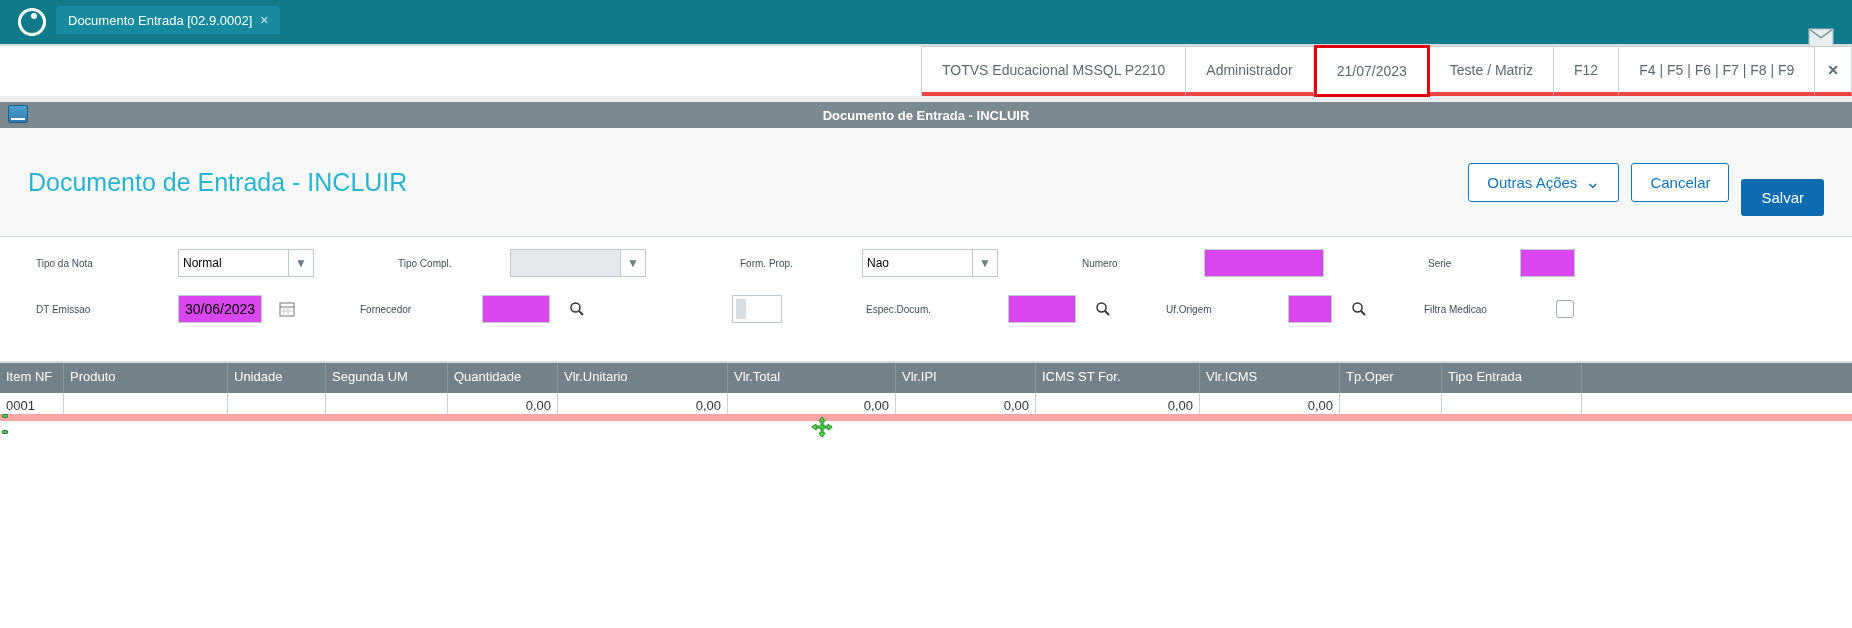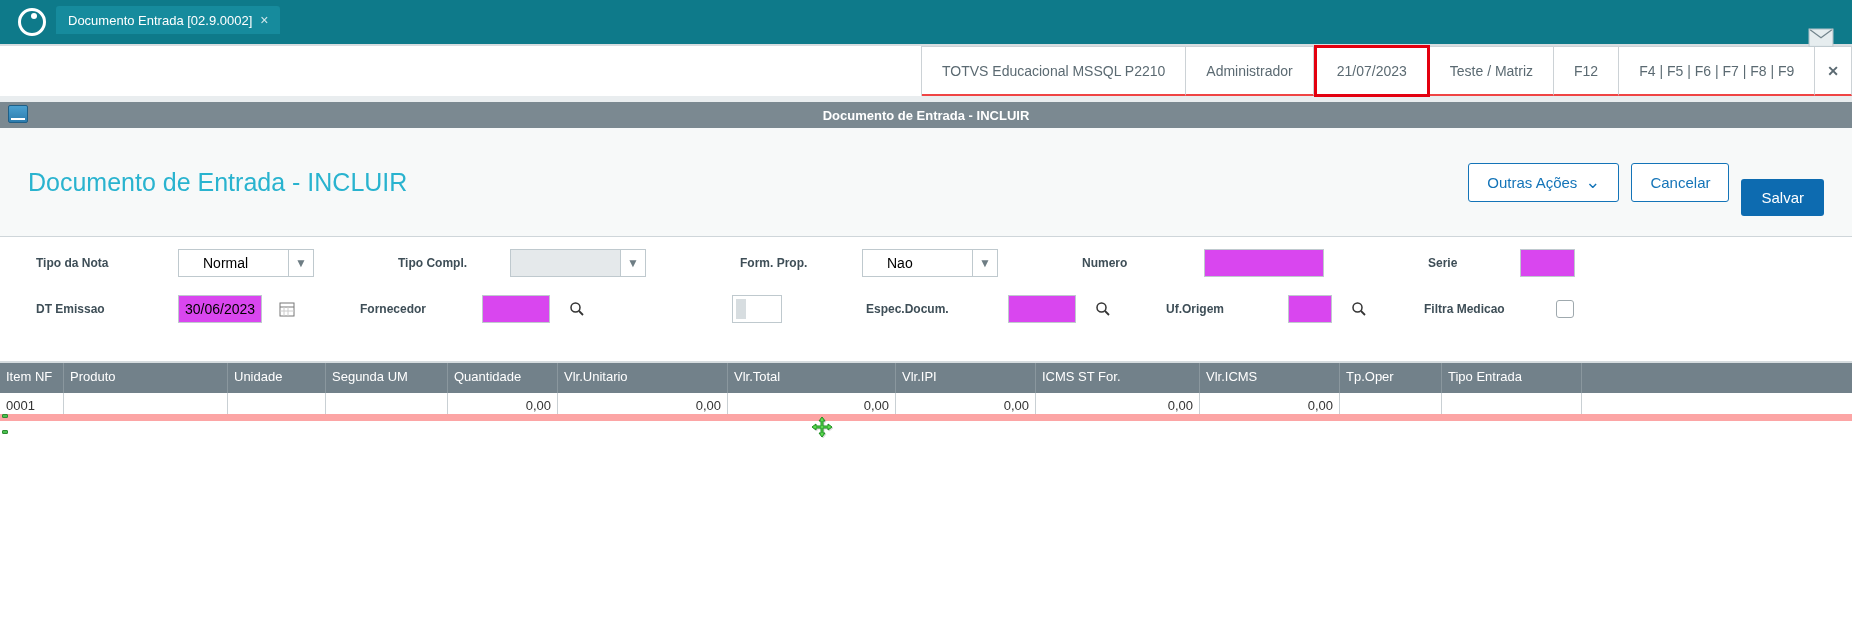--- a/index.html
+++ b/index.html
@@ -13,21 +13,21 @@
     .tab::after { content:""; position:absolute; bottom:-6px; left: 50%; transform: translateX(-50%); border: 6px solid transparent; border-top-color:#168b9d; display:none;}
     .tab .close { font-size: 14px; cursor: pointer; opacity: .8; }
     .mail-icon-top { position: absolute; right: 18px; top: 28px; width: 26px; height: 18px; }
     .mail-svg { fill: #e6edef; }
     .green-dot-tl { position: absolute; left: 2px; top: 2px; width: 4px; height: 4px; background: #4ac14f; border-radius: 50%; border: 1px solid #2e8b32; }
     
     
     .app-header { background: #fff; height: 52px; border-top: 2px solid #d8dde0; display: flex; align-items: center; }
     .app-title { color: #29b3cf; font-size: 25px; font-weight: 400; padding-left: 14px; letter-spacing: .5px; }
     .header-cells { margin-left: auto; display: flex; height: 100%; border-left: 1px solid #ccd2d6; }
-    .hcell { border-right: 1px solid #ccd2d6; border-top: 1px solid #ccd2d6; border-bottom: 2px solid #ef4444; padding: 0 20px; display: flex; align-items: center; color: #5b6a72; font-size: 14px; white-space: nowrap; }
+    .hcell { border-right: 1px solid #ccd2d6; border-top: 1px solid #ccd2d6; border-bottom: 4px solid #ef4444; padding: 0 20px; display: flex; align-items: center; color: #5b6a72; font-size: 14px; white-space: nowrap; }
     .hcell.highlight { border: 3px solid #e3000f; margin: -1px 0; }
     .hcell.close-x { padding: 0 12px; font-weight: bold; }
     .header-scroll { background: #e9edef; height: 6px; }
     
     
     .subtitle-bar { background: #7b8991; height: 26px; color: #fff; display: flex; align-items: center; justify-content: center; font-size: 13px; font-weight: bold;}
     .subtitle-bar-icon { position: absolute; left: 8px; }
     .subtitle-wrap { position: relative; }
     .win-icon { width: 20px; height: 18px; background: linear-gradient(#4aa0d0,#2d7cad); border: 1px solid #1e5f87; border-radius: 2px; display:flex; align-items:flex-end; justify-content:center; }
     .win-icon::before{ content:""; width:14px; height:2px; background:#fff; margin-bottom:2px;}
@@ -36,24 +36,24 @@
     .page-head { background: #f7f9f9; padding: 20px 28px; display: flex; align-items: center; border-bottom: 1px solid #cfd6da; }
     .page-title { color: #29b3cf; font-size: 25px; font-weight: 400; }
     .page-actions { margin-left: auto; display: flex; gap: 12px; align-items: center; }
     .btn-outline { background: #fff; border: 1px solid #1474b8; color: #1474b8; padding: 10px 18px; font-size: 15px; border-radius: 3px; display: flex; align-items: center; gap: 8px; cursor:pointer;}
     .btn-outline .chev { font-size: 18px; line-height: 0; }
     .btn-primary { background: #0d6bb0; color: #fff; border: none; padding: 10px 20px; font-size: 15px; border-radius: 3px; cursor:pointer;margin-top:31px;}
     
     
     .form-area { padding: 12px 36px 20px 36px; }
     .form-row { display: flex; align-items: center; gap: 12px; margin-bottom: 18px; }
-    .flabel { color: #3e4e57; font-size: 12px; width: 130px; font-weight: bold; }
+    .flabel { color: #3e4e57; font-size: 10px; width: 130px; }
     .flabel.center { text-align: left; }
     .select-wrap { display: flex; height: 28px; }
-    .select-wrap input { border: 1px solid #bfc9ce; border-right:none; padding: 4px 24px; font-size: 14px; width: 110px; background:#fff;}
+    .select-wrap input { border: 1px solid #bfc9ce; border-right:none; padding: 4px 4px; font-size: 12px; width: 110px; background:#fff;}
     .select-wrap .arrow { width: 26px; border: 1px solid #bfc9ce; background: #fff; display: flex; align-items: center; justify-content: center; color: #6e7d84; font-size: 12px; cursor:pointer;}
     .select-wrap.gray input { background: #e5e9eb; }
     .tinput { border: 1px solid #bfc9ce; height: 28px; padding: 2px 6px; font-size: 14px; background:#d946ef;}
     .w120{width:120px;} .w90{width:90px;} .w70{width:68px;} .w55{width:55px;} .w40{width:44px;}
     .lookup { width: 22px; height: 22px; display:flex; align-items:center; justify-content:center; color:#444; cursor:pointer; margin-left:4px;}
     .date-ico { width:22px; height:22px; display:flex; align-items:center; justify-content:center; color:#666; cursor:pointer; margin-left:2px; }
     .checkbox { width: 18px; height: 18px; border: 1px solid #9fa9ae; border-radius: 3px; background:#fff; cursor:pointer;}
     .spacer { flex: 0 0 auto; }
     
     

